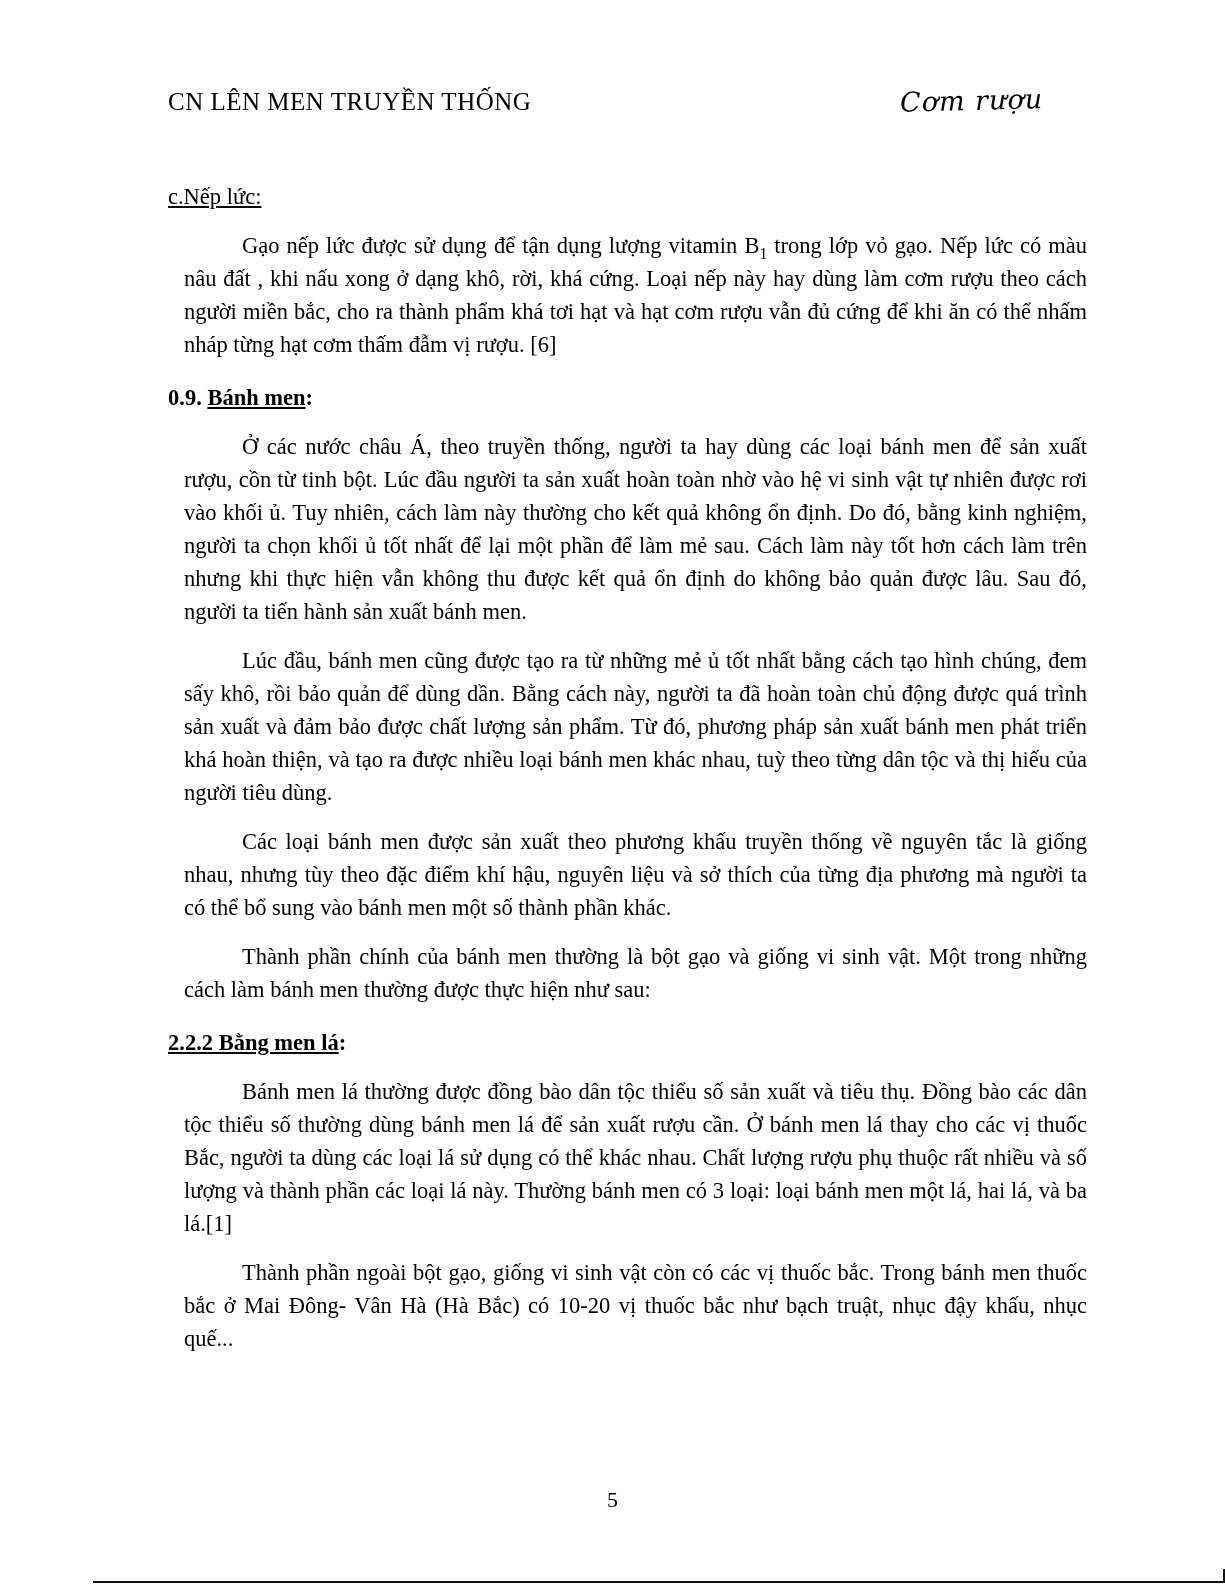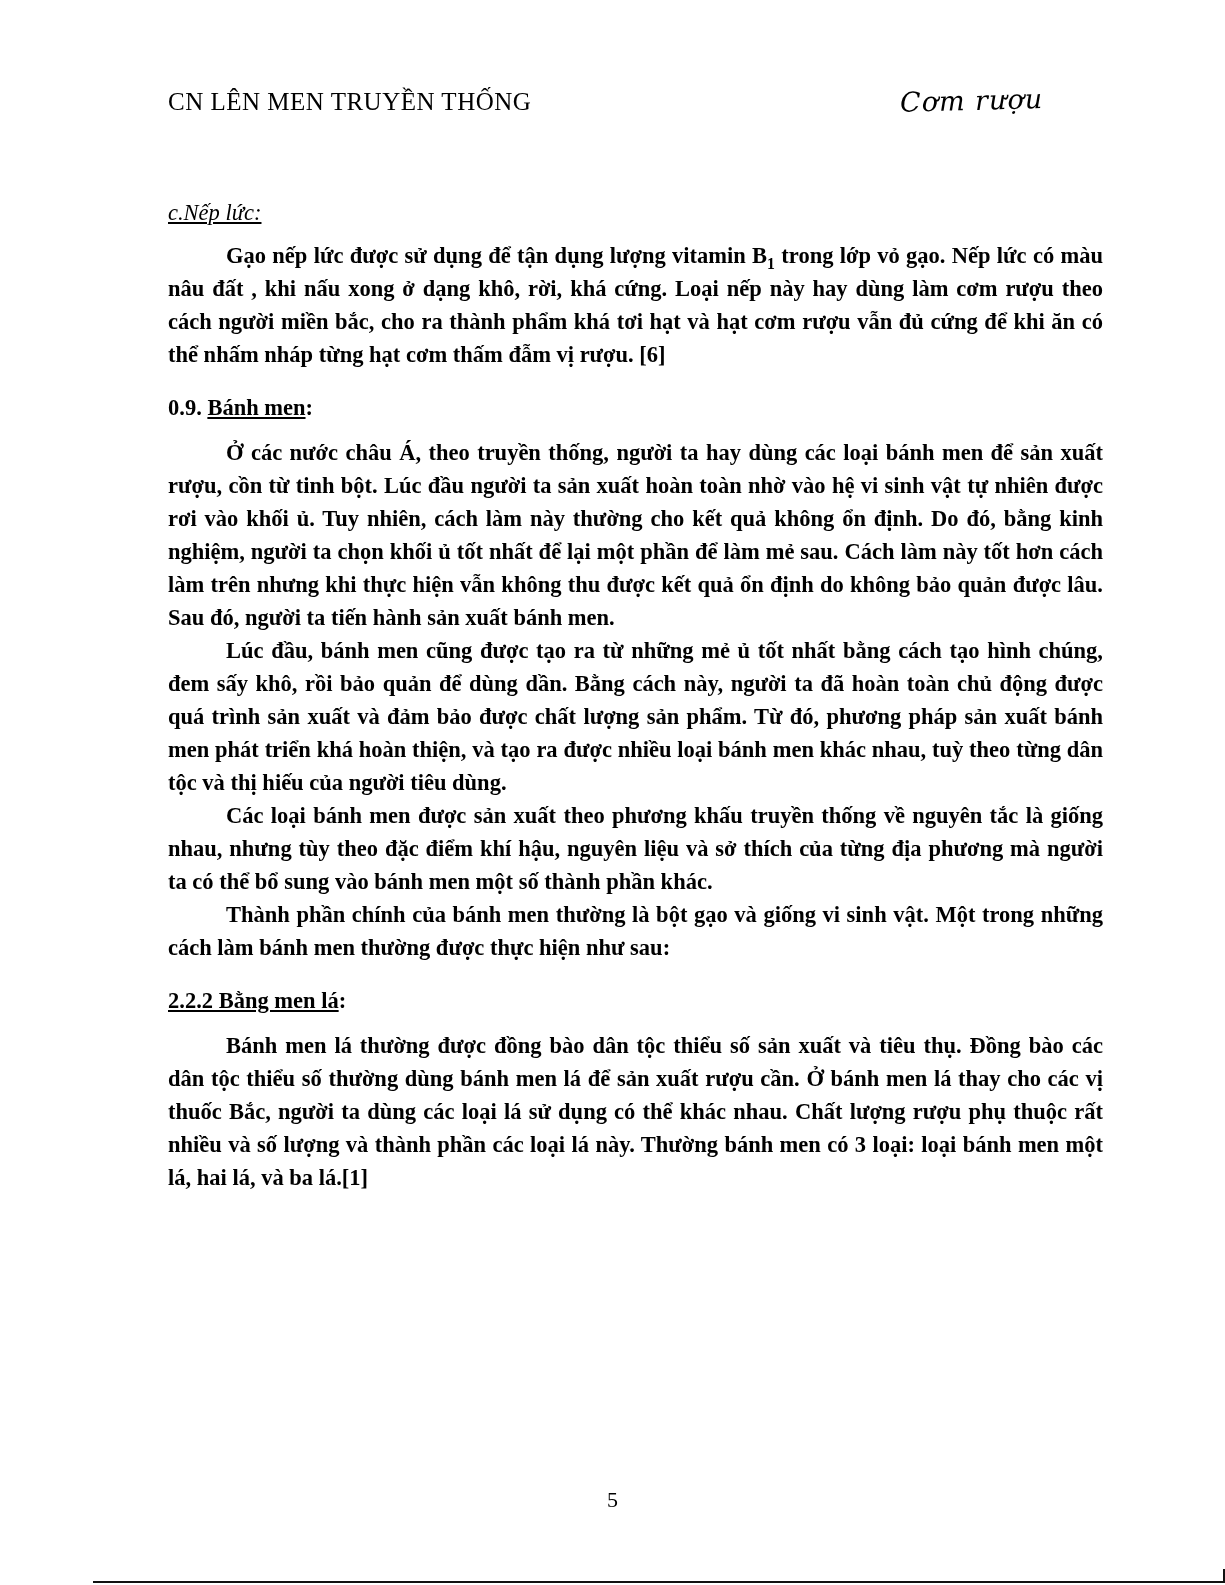--- a/index.html
+++ b/index.html
@@ -21,52 +21,50 @@
     width: 1225px;
     height: 1585px;
   }
   .content {
     padding: 85px 122px 0 168px;
   }
   .page-header {
     display: flex;
     justify-content: space-between;
     align-items: baseline;
-    margin-bottom: 80px;
+    margin-bottom: 64px;
   }
   .doc-title {
     font-size: 25px;
     letter-spacing: 0.5px;
     font-weight: normal;
   }
   .handwritten {
     font-family: "DejaVu Serif", serif;
     font-style: italic;
     font-size: 27px;
     letter-spacing: 1px;
     transform: rotate(-1.5deg);
     margin-right: 60px;
   }
   p, h2, h3 {
-    margin: 0;
+    margin: 16px;
     font-size: 22.5px;
     line-height: 33px;
-    font-weight: bold;
   }
   .para {
     text-align: justify;
     text-indent: 58px;
   }
   .para.noindent { text-indent: 0; }
   h2.sec, h3.sec {
     font-weight: bold;
     margin: 20px 0 12px 0;
   }
   .italic-heading {
-    font-style: italic;
     font-weight: normal;
     text-decoration: underline;
     margin: 0 0 10px 0;
   }
   .u { text-decoration: underline; text-align: center; }
   .process-block {
     margin-left: 55px;
     text-align: justify;
   }
   sub { font-size: 70%; line-height: 0; }
@@ -115,19 +113,20 @@
     <p class="para">Các loại bánh men được sản xuất theo phương khấu truyền thống về nguyên tắc là giống nhau, nhưng tùy theo đặc điểm khí hậu, nguyên liệu và sở thích của từng địa phương mà người ta có thể bổ sung vào bánh men một số thành phần khác.</p>
 
 
     <p class="para">Thành phần chính của bánh men thường là bột gạo và giống vi sinh vật. Một trong những cách làm bánh men thường được thực hiện như sau:</p>
 
     <h3 class="sec"><span class="u">2.2.2 Bằng men lá</span><span>:</span></h3>
 
     <p class="para">Bánh men lá thường được đồng bào dân tộc thiểu số sản xuất và tiêu thụ. Đồng bào các dân tộc thiểu số thường dùng bánh men lá để sản xuất rượu cần. Ở bánh men lá thay cho các vị thuốc Bắc, người ta dùng các loại lá sử dụng có thể khác nhau. Chất lượng rượu phụ thuộc rất nhiều và số lượng và thành phần các loại lá này. Thường bánh men có 3 loại: loại bánh men một lá, hai lá, và ba lá.[1]</p>
 
 
+    <p class="para">Thành phần ngoài bột gạo, giống vi sinh vật còn có các vị thuốc bắc. Trong bánh men thuốc bắc ở Mai Đông- Vân Hà (Hà Bắc) có 10-20 vị thuốc bắc như bạch truật, nhục đậy khấu, nhục quế...</p>
 
   </div>
 
   <div class="page-number">5</div>
   <div class="bottom-rule"></div>
   <div class="right-rule"></div>
 </div>
 
 </body></html>

